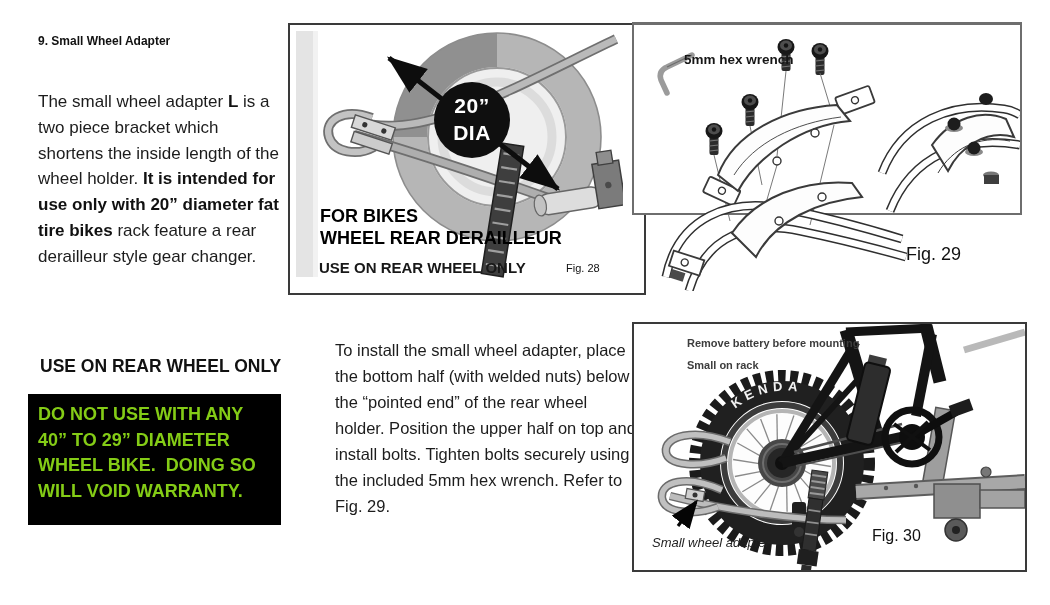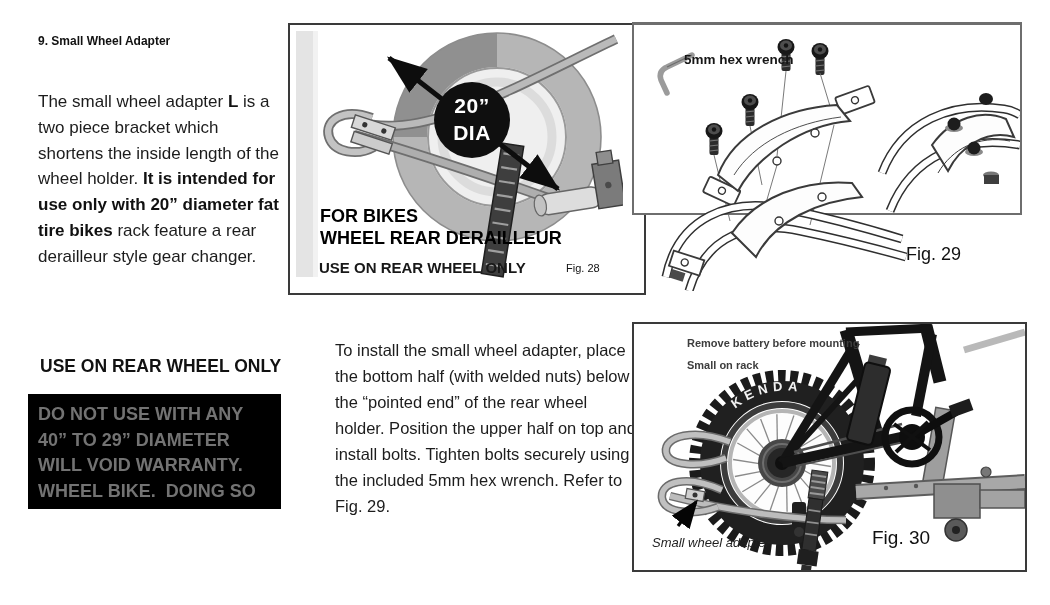--- a/index.html
+++ b/index.html
@@ -3,60 +3,60 @@
 <meta charset="utf-8">
 <style>
   html,body{margin:0;padding:0;background:#fff;}
   .page{position:relative;width:1050px;height:605px;background:#ffffff;overflow:hidden;
         font-family:"Liberation Sans",sans-serif;color:#1a1a1a;}
   
   .heading{position:absolute;left:38px;top:34px;font-size:12px;font-weight:bold;color:#111;}
   .intro{position:absolute;left:38px;top:72px;width:244px;font-size:17px;line-height:25.8px;color:#1c1c1c;}
   .intro b{font-weight:bold;color:#111;}
   .rear-note{position:absolute;left:40px;top:356px;font-size:17.5px;font-weight:bold;color:#111;white-space:pre;}
-  .warning-box{position:absolute;left:28px;top:394px;width:243px;background:#000;color:#737373;
-               padding:8px 0 5px 10px;}
+  .warning-box{position:absolute;left:28px;top:394px;width:243px;background:#000;color:#84cc16;
+               padding:8px 0 21px 10px;}
   .warning-box div{font-size:18px;font-weight:bold;line-height:25.5px;white-space:pre;}
   
   .install{position:absolute;left:335px;top:320px;width:302px;font-size:16.5px;line-height:26px;color:#1c1c1c;}
   .install b{font-weight:normal;}
   
   .panel{position:absolute;background:#fff;box-sizing:border-box;}
   .panel svg{position:absolute;left:0;top:0;}
   .fig28{left:288px;top:23px;width:358px;height:272px;border:2px solid #3a3a3a;}
   .fig29{left:632px;top:22px;width:390px;height:193px;border:2px solid #6e6e6e;border-top-width:3px;}
   .fig30{left:632px;top:322px;width:395px;height:250px;border:2px solid #3a3a3a;}
   .overlay{position:absolute;white-space:pre;}
   .dia-text{left:144px;top:67px;width:76px;text-align:center;color:#fff;font-weight:bold;
             font-size:21px;line-height:27px;letter-spacing:.5px;}
   .f28-note1{left:30px;top:181px;font-size:18px;font-weight:bold;line-height:21.5px;color:#000000;}
   .f28-note2{left:29px;top:234px;font-size:15px;font-weight:bold;color:#181818;}
   .f28-cap{left:276px;top:237px;font-size:11px;color:#111;}
   .f29-tool{left:50px;top:27px;font-size:13.5px;font-weight:bold;color:#161616;}
   .f29-cap{left:272px;top:219px;font-size:18px;color:#111;}
   .f30-note{left:13px;top:8px;font-size:11px;font-weight:bold;line-height:22px;color:#3d3d3d;margin-left:40px;}
   .f30-adapter{left:18px;top:211px;font-size:13px;color:#1f1f1f;font-style:italic;}
-  .f30-cap{left:238px;top:203px;font-size:19px;color:#111;}
+  .f30-cap{left:238px;top:203px;font-size:16px;color:#111;}
 </style>
 </head>
 <body>
 
 <div class="page">
 
   <div class="heading">9. Small Wheel Adapter</div>
 
   <p class="intro"><span>The small wheel adapter </span><b>L</b><span> is a two piece bracket which shortens the inside length of the wheel holder. </span><b>It is intended for use only with 20” diameter fat tire bikes</b><span> rack feature a rear derailleur style gear changer.</span></p>
 
   <div class="rear-note">USE ON REAR WHEEL ONLY</div>
 
   <div class="warning-box">
     <div>DO NOT USE WITH ANY</div>
     <div>40” TO 29” DIAMETER</div>
+    <div>WHEEL BIKE.  DOING SO</div>
     <div>WILL VOID WARRANTY.</div>
-    <div>WHEEL BIKE.  DOING SO</div>
   </div>
 
   <p class="install"><span>To install the small wheel adapter, place the bottom half (with welded nuts) below the “pointed end” of the </span><b>rear</b><span> wheel holder. Position the upper half on top and install bolts. Tighten bolts securely using the included 5mm hex wrench. Refer to Fig. 29.</span></p>
 
   <div class="panel fig28">
     <svg width="333" height="268" viewBox="0 0 333 268">
       <defs>
         <marker id="arr28" markerWidth="9" markerHeight="8" refX="7.5" refY="3" orient="auto-start-reverse" markerUnits="strokeWidth">
           <path d="M0,0 L8,3 L0,6 Z" fill="#0d0d0d"></path>
         </marker>

